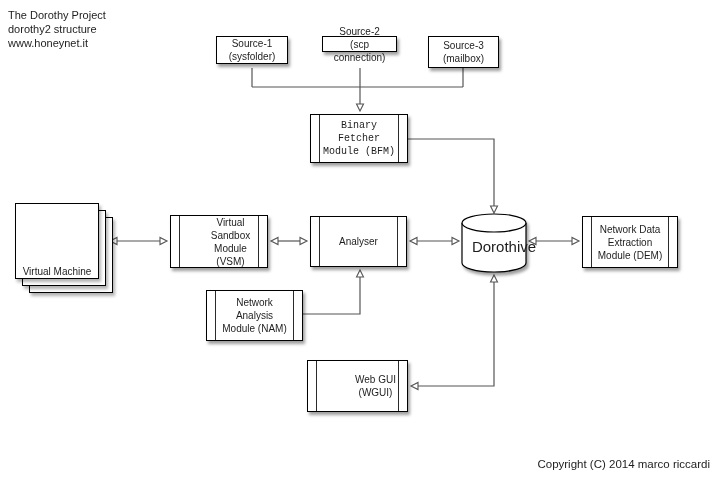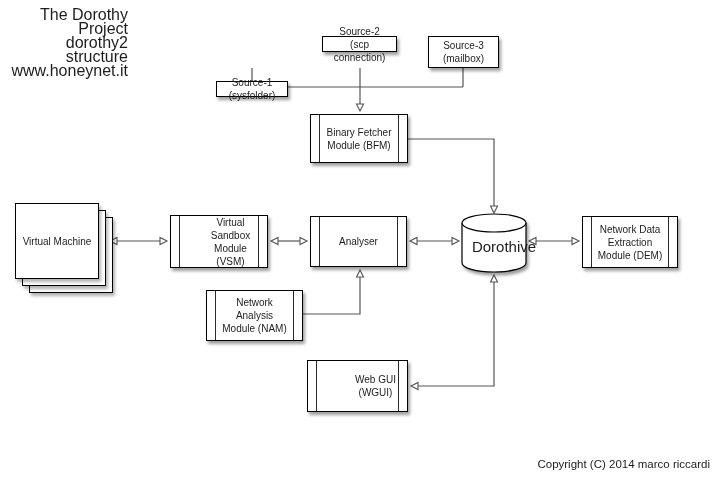--- a/index.html
+++ b/index.html
@@ -4,21 +4,21 @@
 <style>
   html,body { margin:0; padding:0; background:#ffffff; }
   .canvas {
     position:relative; width:720px; height:483px; background:#ffffff;
     font-family:"Liberation Sans", sans-serif; overflow:hidden; color:#1d1d1d;
   }
   .wires { position:absolute; left:0; top:0; width:720px; height:483px; }
 
   .title-block {
     position:absolute; left:8px; top:8px; width:120px;
-    text-align:right; font-size:16px; line-height:14px;
+    text-align:left; font-size:11px; line-height:14px;
     white-space:pre-line; color:#1d1d1d;
   }
   .copyright {
     position:absolute; right:10px; top:458px;
     font-size:11.5px; color:#1d1d1d;margin-left:8px;
   }
 
   .node {
     position:absolute; background:#ffffff; border:1.2px solid #000;
     box-shadow:2px 3px 3px rgba(0,0,0,0.38);
@@ -33,21 +33,21 @@
     position:absolute; top:0; bottom:0; width:1.2px; background:#2a2a2a;
   }
   .proc .bar.l { left:8px; }
   .proc .bar.r { right:8px; }
 
   .vm-sheet {
     position:absolute; width:84px; height:76px; background:#ffffff;
     border:1.2px solid #000; box-shadow:2px 3px 3px rgba(0,0,0,0.30);
     box-sizing:border-box;
   }
-  .vm-front { display:flex; align-items:center; justify-content:center; text-align:center; }
+  .vm-front { display:flex; align-items:flex-end; justify-content:center; text-align:center; }
   .vm-front .lbl { font-size:10px; line-height:13px; white-space:pre-line; color:#1d1d1d; }
 
   .cyl-label {
     position:absolute; left:472px; top:221px; width:64px; height:50px;
     display:flex; align-items:center; justify-content:center;
     font-size:15px; color:#1d1d1d;
   }
 </style>
 </head>
 <body>
@@ -117,34 +117,34 @@
       <polygon points="411,386 418,382.5 418,389.5"></polygon>
       <polygon points="494,275 490.5,282 497.5,282"></polygon>
     </g>
 
     <g filter="url(#ds)">
       <path d="M462,223 V263 A32,9 0 0 0 526,263 V223" fill="#ffffff" stroke="#000000" stroke-width="1.2"></path>
       <ellipse cx="494" cy="223" rx="32" ry="9" fill="#ffffff" stroke="#000000" stroke-width="1.2"></ellipse>
     </g>
   </svg>
 
-  <div class="node" style="left:216px; top:36px; width:72px; height:16px;margin-top:45px;">
+  <div class="node" style="left:216px; top:36px; width:72px; height:28px;">
     <span class="lbl">Source-1
 (sysfolder)</span>
   </div>
   <div class="node" style="left:322px; top:36px; width:75px; height:16px;">
     <span class="lbl">Source-2 (scp
 connection)</span>
   </div>
   <div class="node" style="left:428px; top:36px; width:71px; height:32px;">
     <span class="lbl">Source-3
 (mailbox)</span>
   </div>
 
-  <div class="node proc" style="left:310px; top:114px; width:98px; height:49px;">
+  <div class="node proc" style="left:310px; top:114px; width:98px; height:49px;font-family:Liberation Mono, monospace;">
     <span class="bar l"></span>
     <span class="bar r"></span>
     <span class="lbl">Binary Fetcher
 Module (BFM)</span>
   </div>
 
   <div class="vm-sheet" style="left:29px; top:217px;"></div>
   <div class="vm-sheet" style="left:22px; top:210px;"></div>
   <div class="vm-sheet vm-front" style="left:15px; top:203px;">
     <span class="lbl">Virtual Machine</span>

